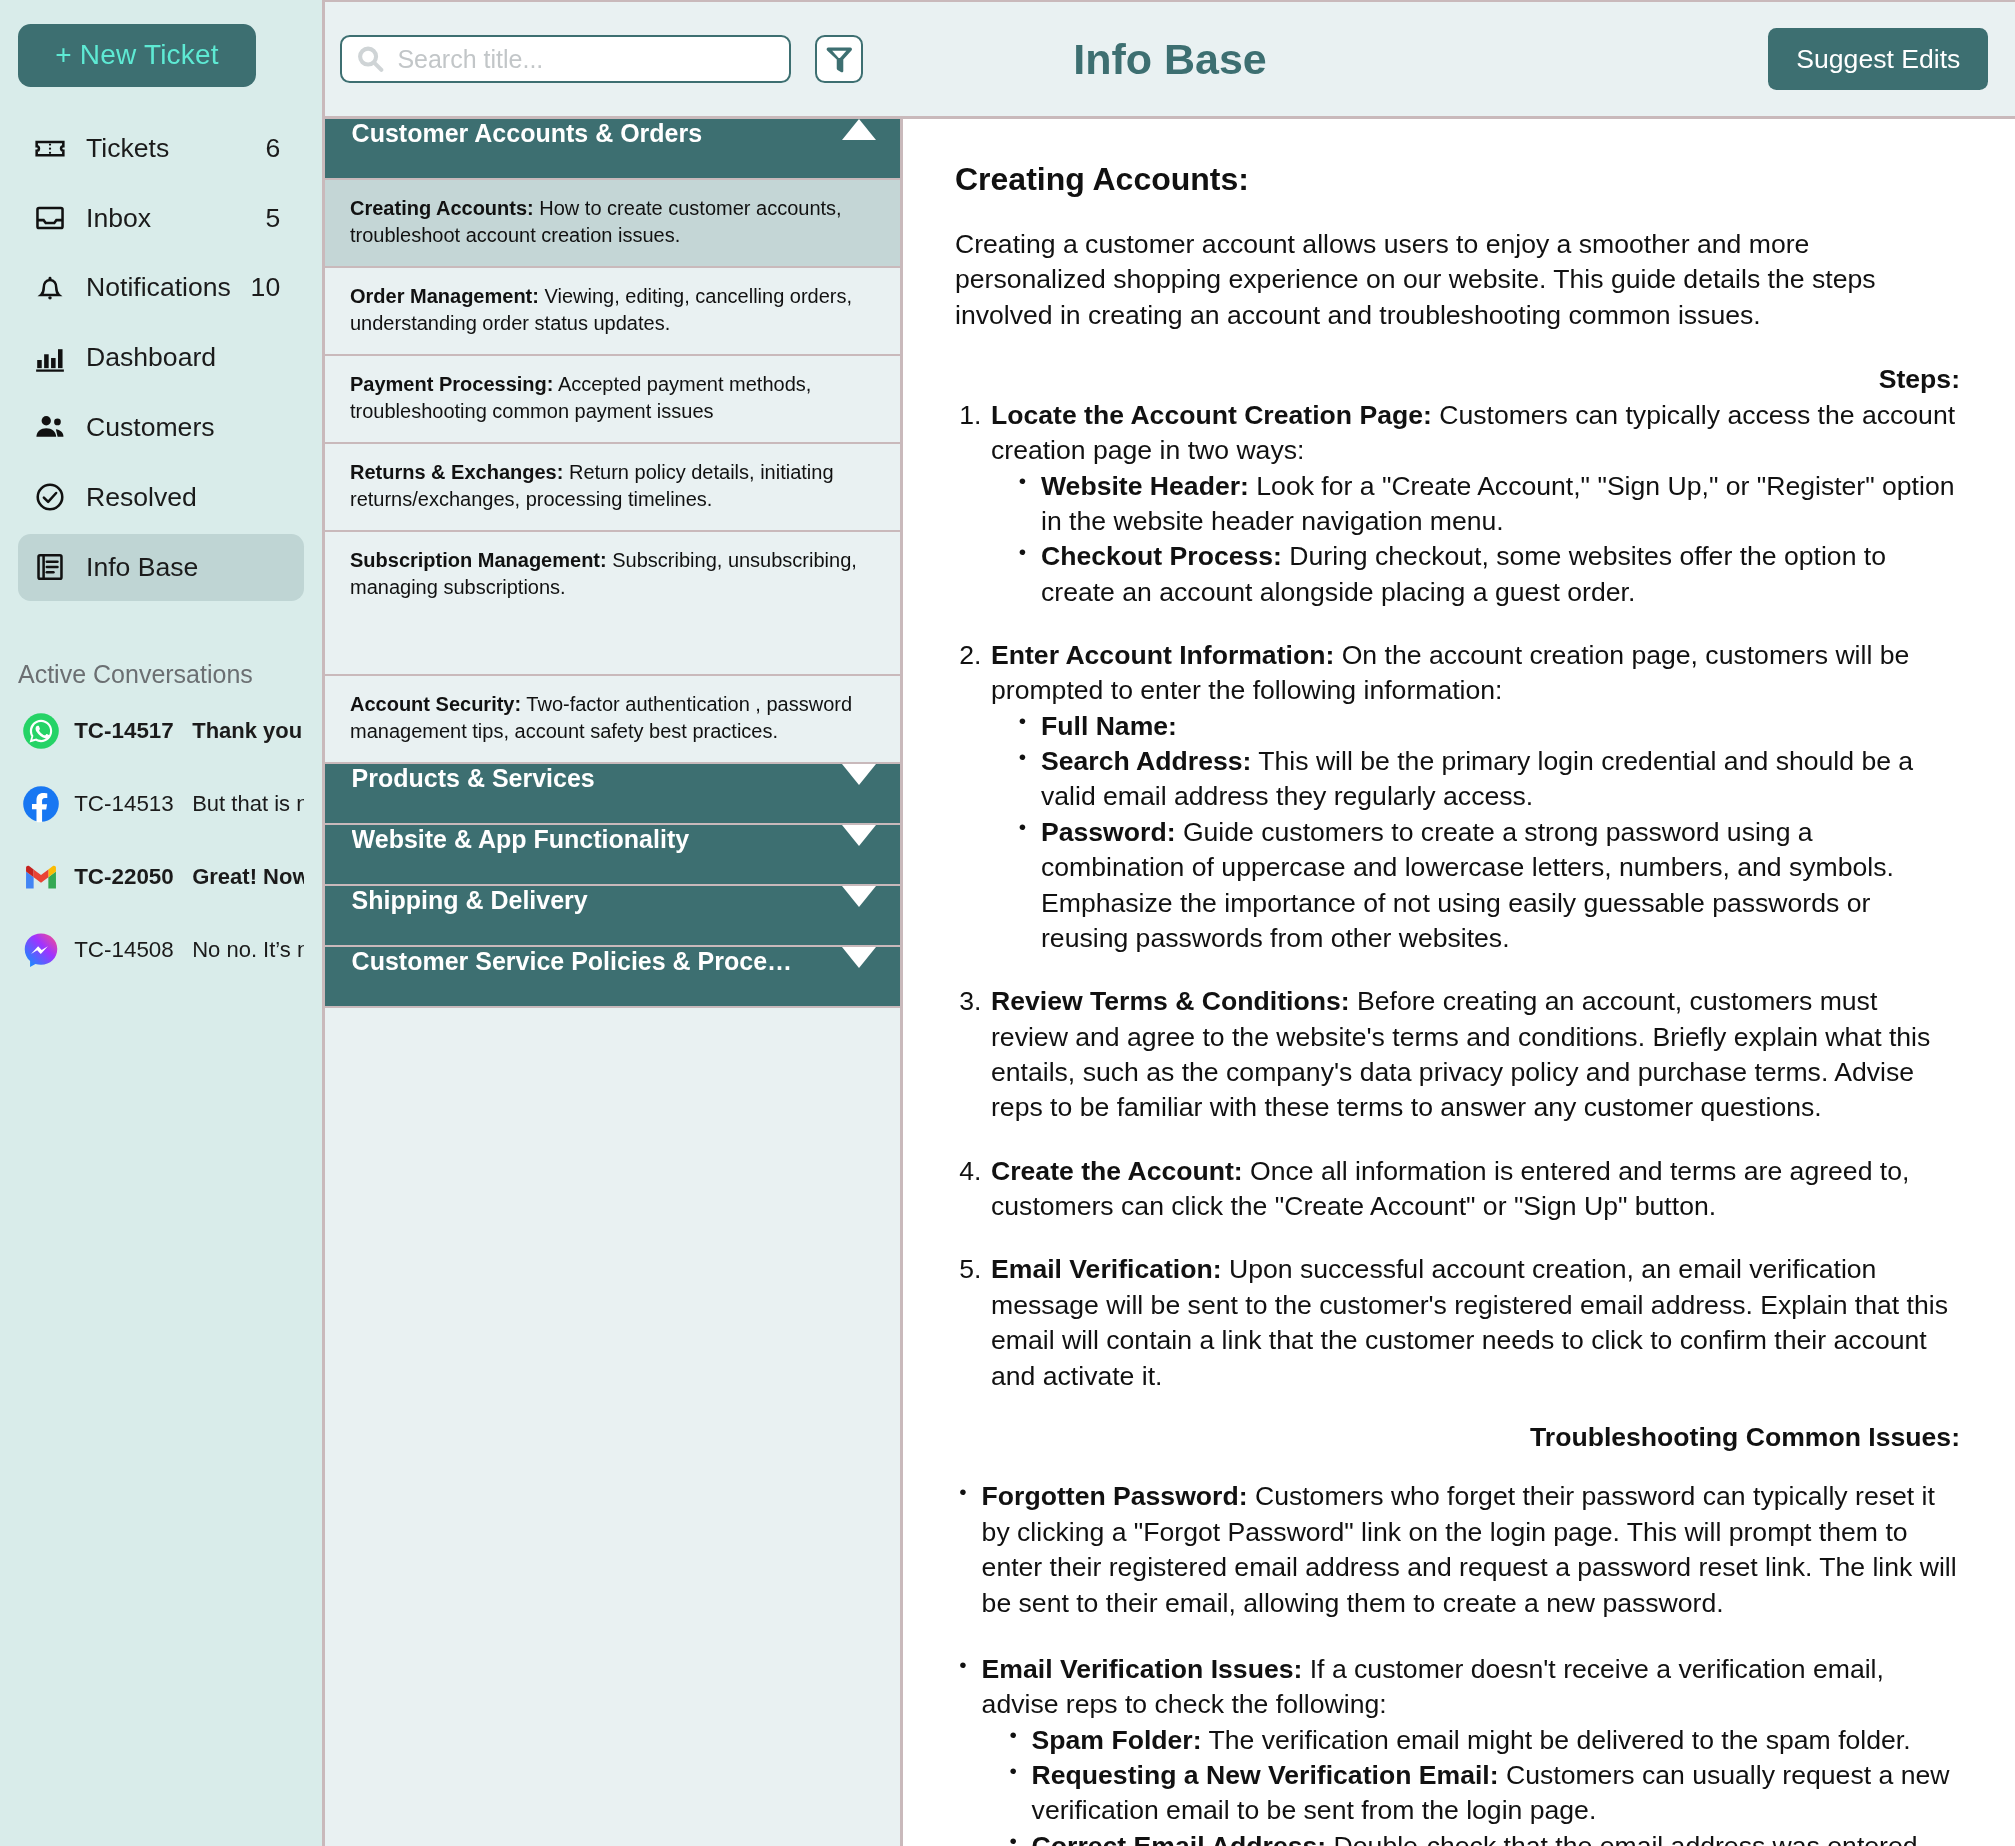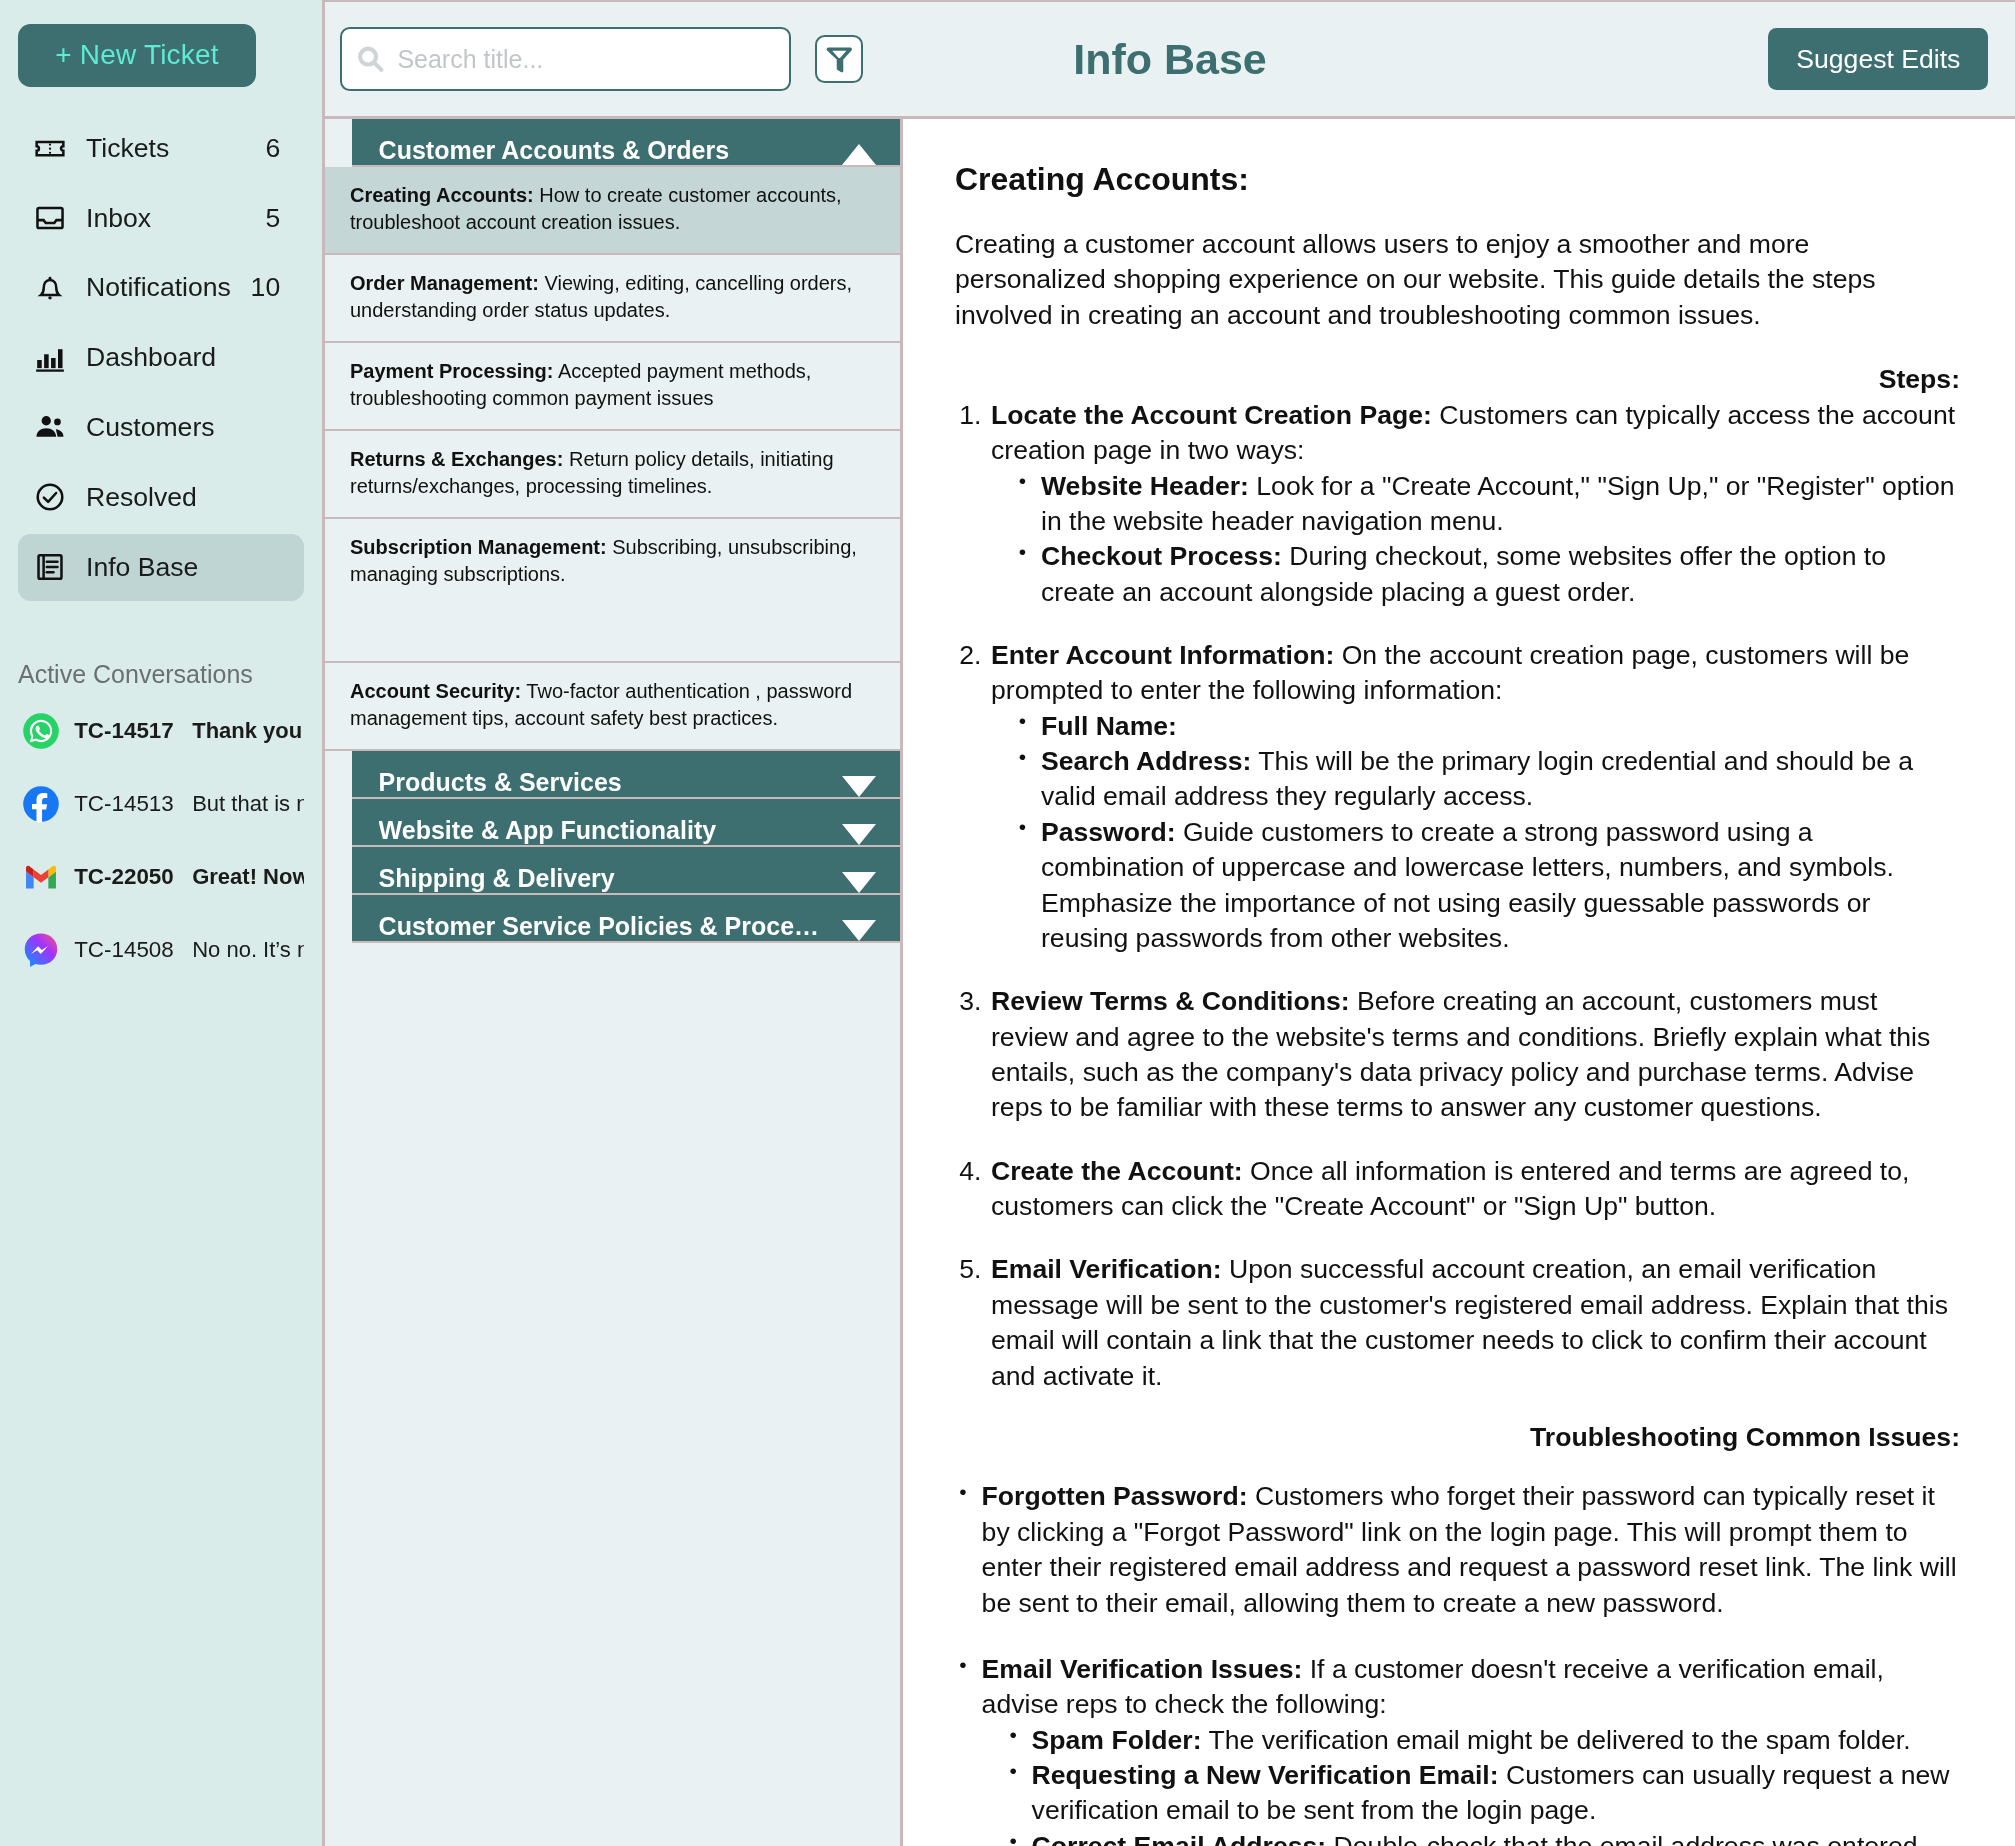--- a/index.html
+++ b/index.html
@@ -75,21 +75,21 @@
 
   .topbar {
     height: 116px; flex: 0 0 116px;
     background: #e9f1f2;
     border-top: 2.8px solid #c9b9bb;
     display: flex; align-items: center;
     padding: 0 26.6px 0 15.4px;
     position: relative;
   }
   .search-wrap {
-    position: relative; width: 451px; height: 64px;
+    position: relative; width: 451px; height: 48px;
   }
   .search-input {
     width: 100%; height: 100%;
     border: 2.1px solid #3d6f71; border-radius: 9.8px;
     background: #ffffff;
     padding-left: 55px; padding-right: 9.8px;
     font-size: 25px; color: #333;
     font-family: "Liberation Sans", sans-serif;
     outline: none;
   }
@@ -134,27 +134,26 @@
   
   .cat-panel {
     width: 578px; flex: 0 0 578px;
     background: #e9f1f2;
     border-right: 3.5px solid #c9b9bb;
     border-top: 3.5px solid #c9b9bb;
     overflow: hidden;
   }
   .cat-header {
     background: #3d6f71; color: #ffffff;
-    display: flex; align-items: flex-end;
+    display: flex; align-items: flex-start;
     padding: 0 24px 0 26.6px;
-    height: 48px;
+    height: 61px;
     font-size: 25px; font-weight: bold;
     cursor: pointer;
     border-bottom: 2.8px solid #c9b9bb;
-    margin-left: 27px;
   }
   .cat-header .cat-title { flex: 1; white-space: nowrap; overflow: hidden; }
   .caret { width: 0; height: 0; margin-left: 12.6px; flex: 0 0 auto; }
   .caret.up {
     border-left: 17.5px solid transparent;
     border-right: 17.5px solid transparent;
     border-bottom: 21px solid #ffffff;
   }
   .caret.down {
     border-left: 17.5px solid transparent;

